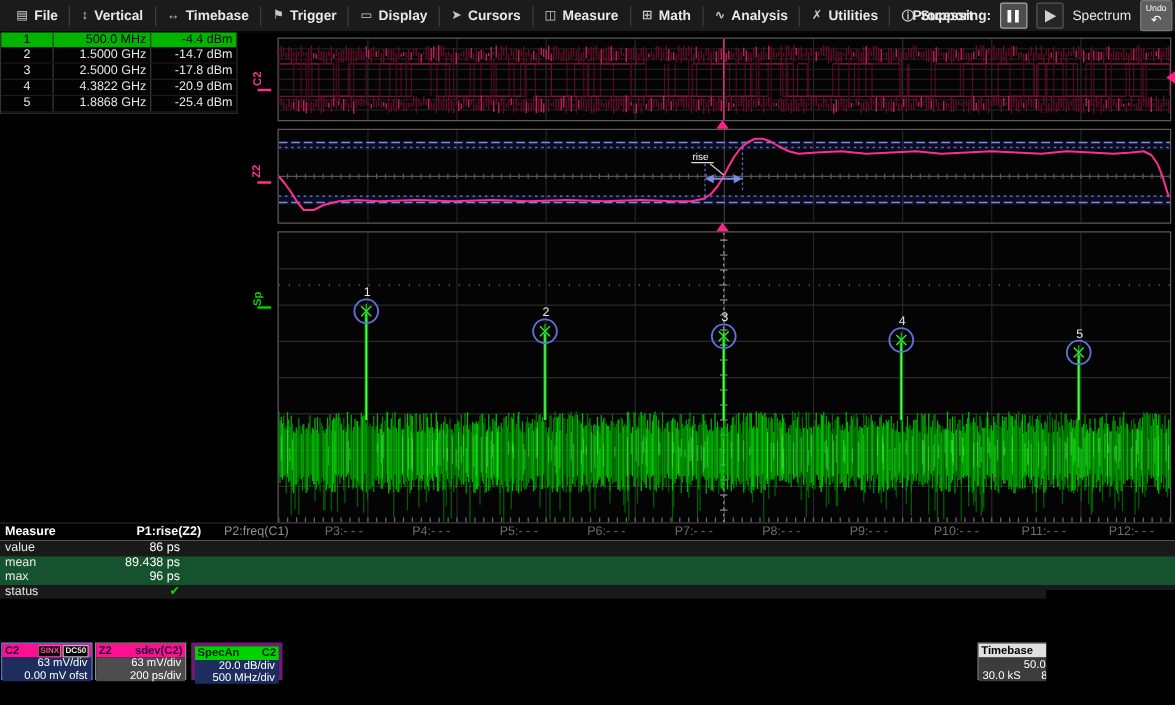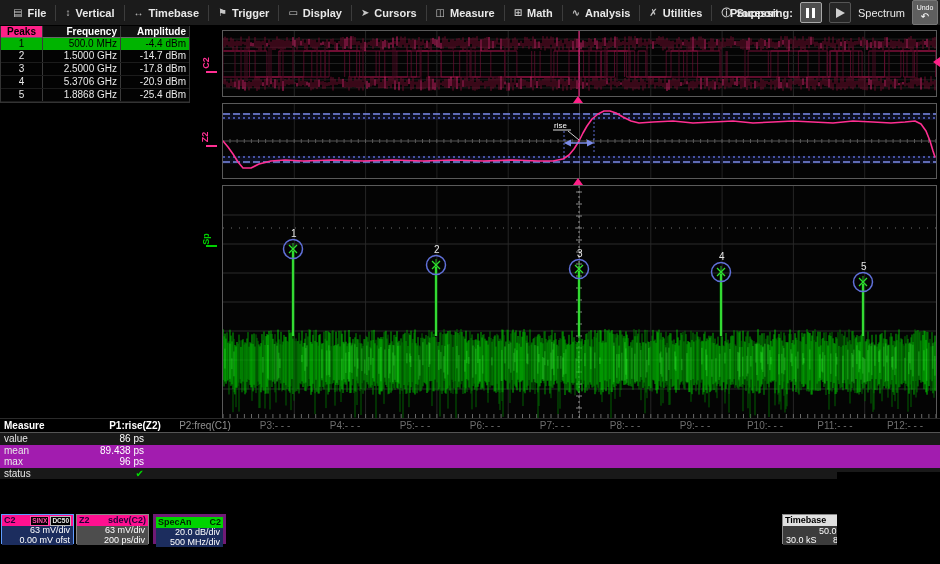--- a/index.html
+++ b/index.html
@@ -64,21 +64,21 @@
   #measure{position:absolute;left:0;top:418px;width:940px;border-top:1px solid #2a2a2a;font-size:10px;}
   .m-row{display:flex;height:11.6px;line-height:11.6px;}
   .m-label{width:100px;padding-left:4px;box-sizing:border-box;color:#e8e8e8;}
   .m-cell{width:70px;box-sizing:border-box;}
   #m-head{height:13px;line-height:13px;border-bottom:1px solid #555;background:#000;}
   #m-head .m-label{font-weight:bold;color:#fff;}
   #m-head .m-cell{text-align:center;}
   .m-val{text-align:right;padding-right:26px;color:#fff;}
   .m-ok{color:#00e000;font-weight:bold;}
   .m-row.odd{background:#191919;}
-  .m-row.even{background:#a21caf;}
+  .m-row.even{background:#14532d;}
 
   
   .desc{position:absolute;top:514px;width:73px;height:30px;box-sizing:border-box;font-size:9px;background:#000;}
   .desc .hdr{height:11px;line-height:11px;display:flex;justify-content:space-between;align-items:center;padding:0 2px;font-weight:bold;}
   .desc .bd{height:19px;text-align:right;padding-right:3px;line-height:9.5px;font-size:9px;color:#fff;}
   #desc-c2{left:1px;border:1px solid #5f9dff;}
   #desc-c2 .hdr{background:#ff1090;color:#20003a;}
   #desc-c2 .bd{background:#1c2d5e;}
   .badges{display:flex;gap:1px;}
   .badge{font-size:6.5px;line-height:8px;padding:0 1px;background:#000;border:1px solid;font-weight:bold;}
@@ -178,44 +178,39 @@
       </div>
       <span id="spectrum-label">Spectrum</span>
       <div id="undo-btn">
         <span class="t">Undo</span>
         <span class="i">↶</span>
       </div>
     </div>
   </div>
 
   <div id="peaks-table">
-    <div class="pk-row pk-head">
-      <div class="c n">Peaks</div>
-      <div class="c f">Frequency</div>
-      <div class="c a">Amplitude</div>
-    </div>
     <div id="peaks-body">
         <div class="pk-row sel">
           <div class="c n">1</div>
           <div class="c f">500.0 MHz</div>
           <div class="c a">-4.4 dBm</div>
         </div>
         <div class="pk-row norm">
           <div class="c n">2</div>
           <div class="c f">1.5000 GHz</div>
           <div class="c a">-14.7 dBm</div>
         </div>
         <div class="pk-row norm">
           <div class="c n">3</div>
           <div class="c f">2.5000 GHz</div>
           <div class="c a">-17.8 dBm</div>
         </div>
         <div class="pk-row norm">
           <div class="c n">4</div>
-          <div class="c f">5.3706 GHz</div>
+          <div class="c f">4.3822 GHz</div>
           <div class="c a">-20.9 dBm</div>
         </div>
         <div class="pk-row norm">
           <div class="c n">5</div>
           <div class="c f">1.8868 GHz</div>
           <div class="c a">-25.4 dBm</div>
         </div>
       </div>
   </div>
 

